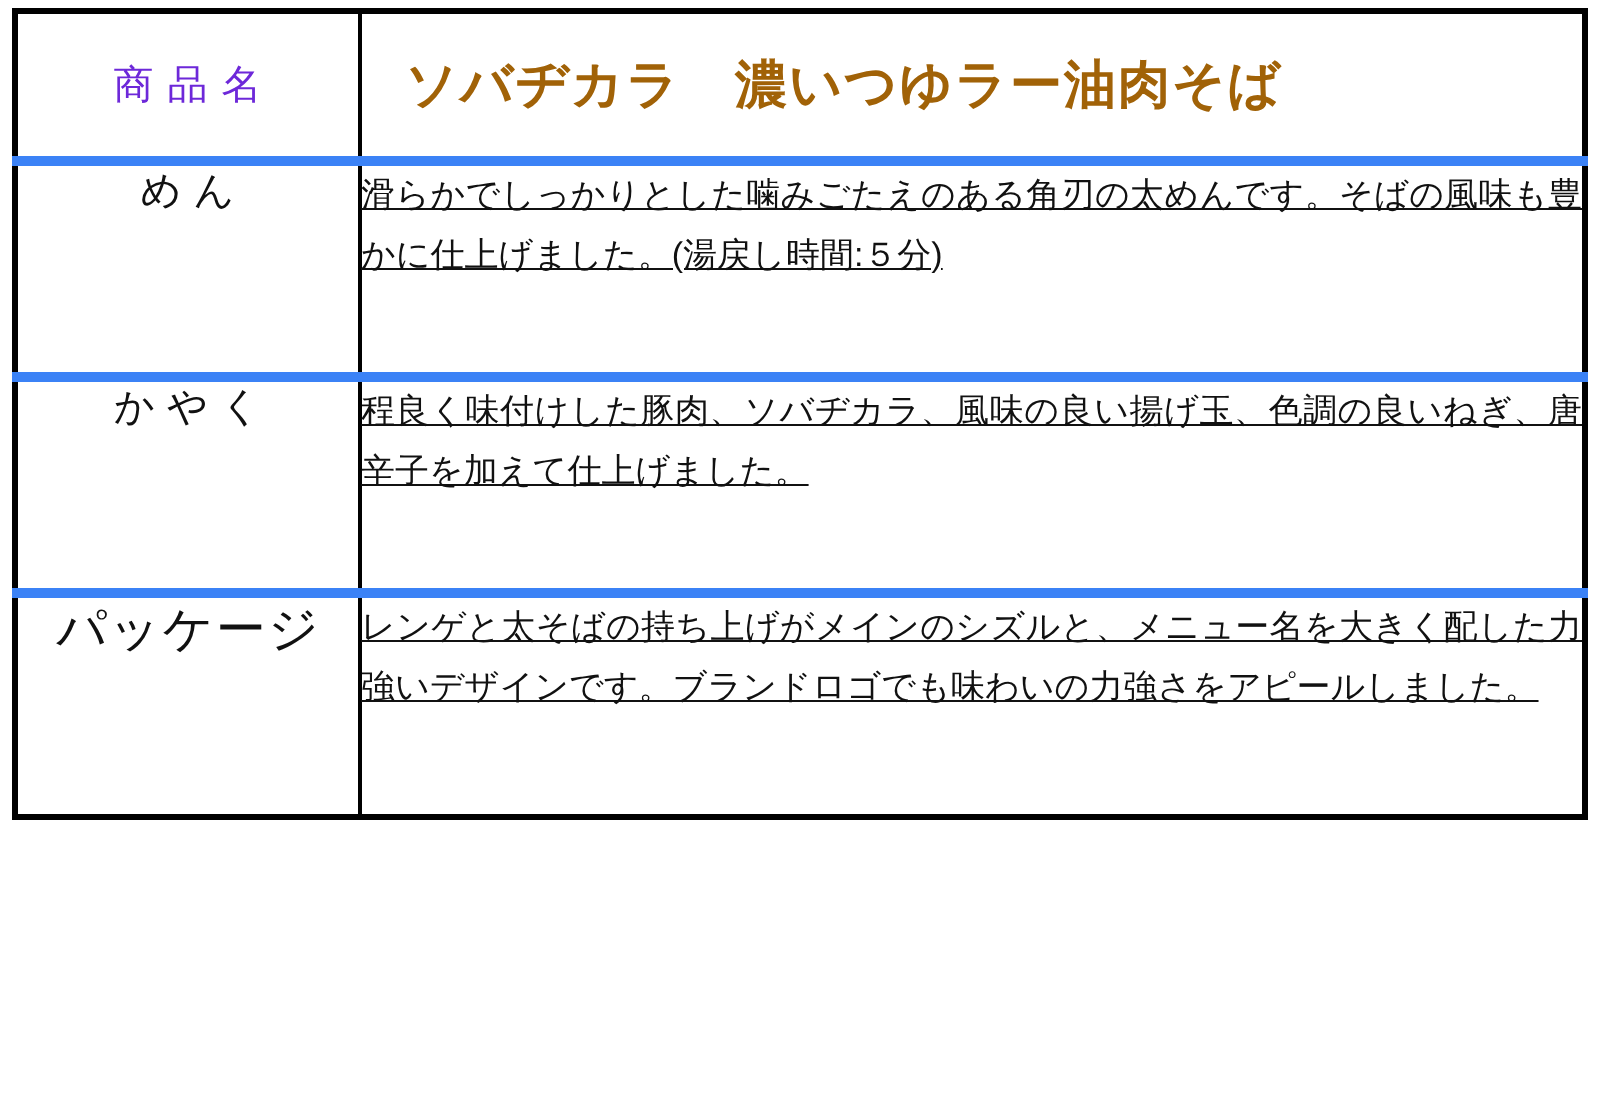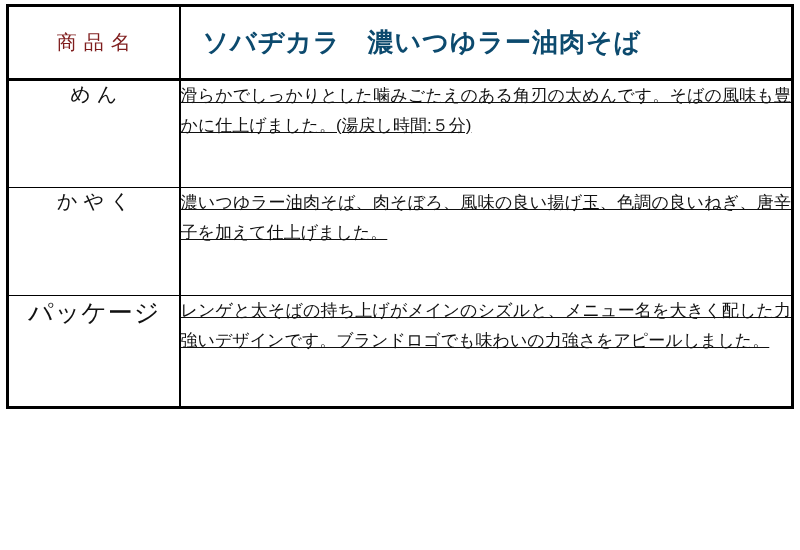--- a/index.html
+++ b/index.html
@@ -29,21 +29,21 @@
     border-top: 3px solid #000;
     border-bottom: 3px solid #000;
     border-left: 3px solid #000;
     border-right: 3px solid #000;
   }
 
   table.spec col.label-col { width: 172px; }
   table.spec col.value-col { width: auto; }
 
   table.spec td {
-    border-top: 1px solid #3b82f6;
+    border-top: 5px solid #3b82f6;
     border-bottom: 1px solid #000;
     vertical-align: top;
     padding: 0;
   }
 
   
   tr.header-row td {
     border-bottom: 3px solid #000;
     border-top: none;
   }
@@ -70,30 +70,30 @@
     letter-spacing: 1px;
     text-indent: 1px;
     font-size: 25px;
   }
 
   .header-label {
     display: block;
     font-size: 20px;
     letter-spacing: 7px;
     text-indent: 7px;
-    color: #7f1d1d;
+    color: #6d28d9;
   }
 
   .header-title {
     display: block;
     font-size: 26px;
     font-weight: bold;
     letter-spacing: 1px;
     padding: 18px 32px 18px 22px;
-    color: #0c4a6e;
+    color: #a16207;
   }
 
   td.value-cell {
     padding: 16px 18px 16px 22px;
   }
 
   .value-text {
     display: block;
     font-size: 17px;
     line-height: 1.75;
@@ -137,21 +137,21 @@
           <span class="value-text">滑らかでしっかりとした噛みごたえのある角刃の太めんです。そばの風味も豊かに仕上げました。(湯戻し時間:５分)</span>
         </td>
       </tr>
 
 
       <tr class="r-kayaku">
         <td class="label-cell">
           <span class="label-text">かやく</span>
         </td>
         <td class="value-cell">
-          <span class="value-text">濃いつゆラー油肉そば、肉そぼろ、風味の良い揚げ玉、色調の良いねぎ、唐辛子を加えて仕上げました。</span>
+          <span class="value-text">程良く味付けした豚肉、ソバヂカラ、風味の良い揚げ玉、色調の良いねぎ、唐辛子を加えて仕上げました。</span>
         </td>
       </tr>
 
       <tr class="r-package">
         <td class="label-cell">
           <span class="label-text tight">パッケージ</span>
         </td>
         <td class="value-cell">
           <span class="value-text">レンゲと太そばの持ち上げがメインのシズルと、メニュー名を大きく配した力強いデザインです。ブランドロゴでも味わいの力強さをアピールしました。</span>
         </td>

